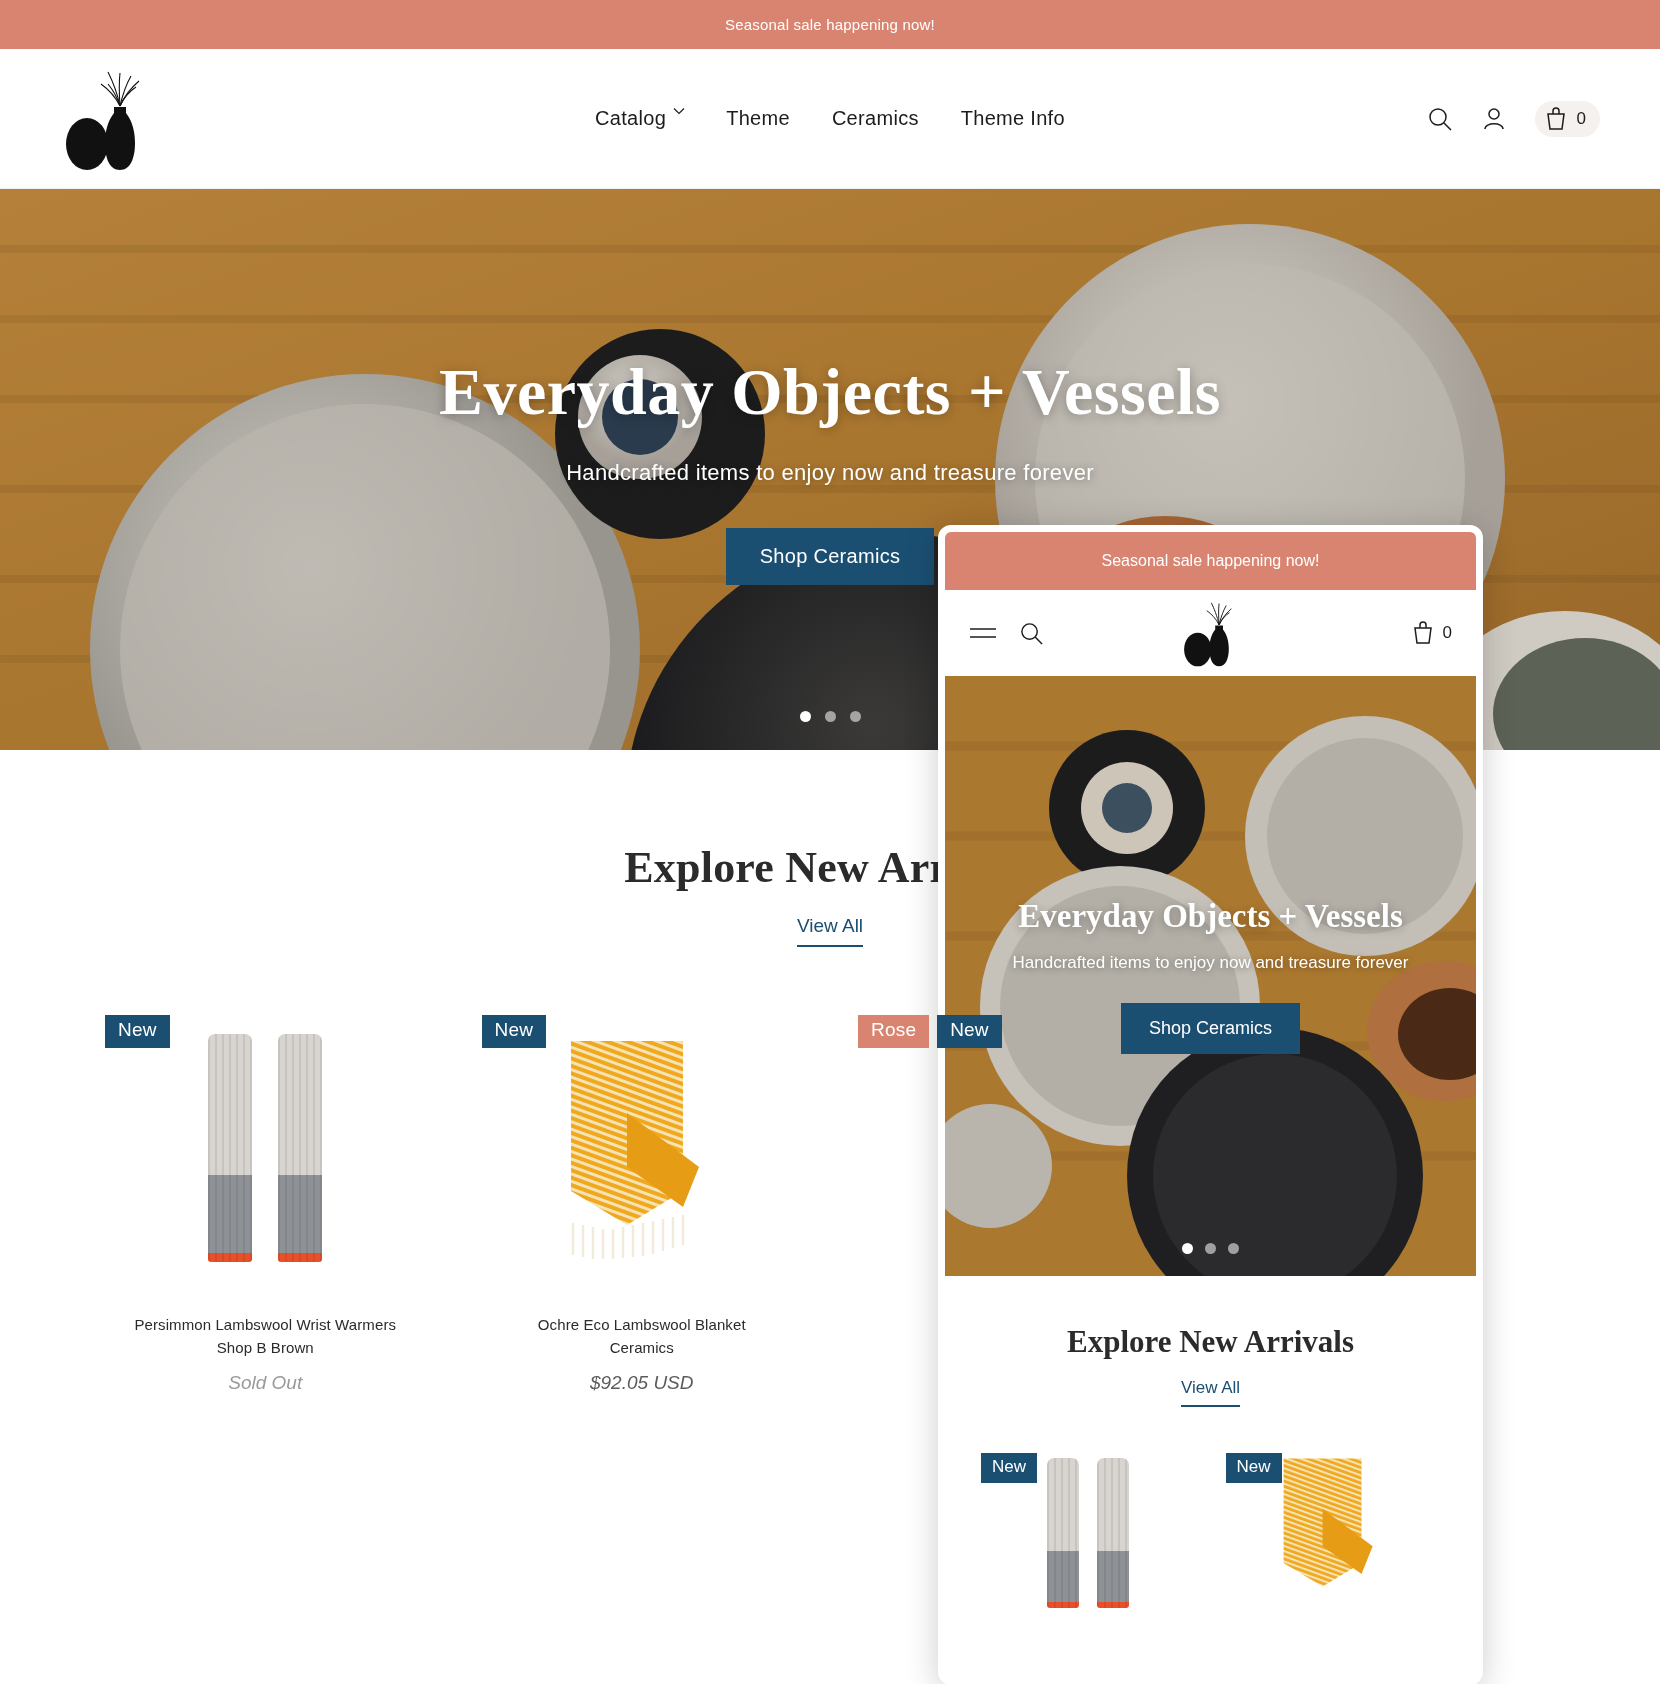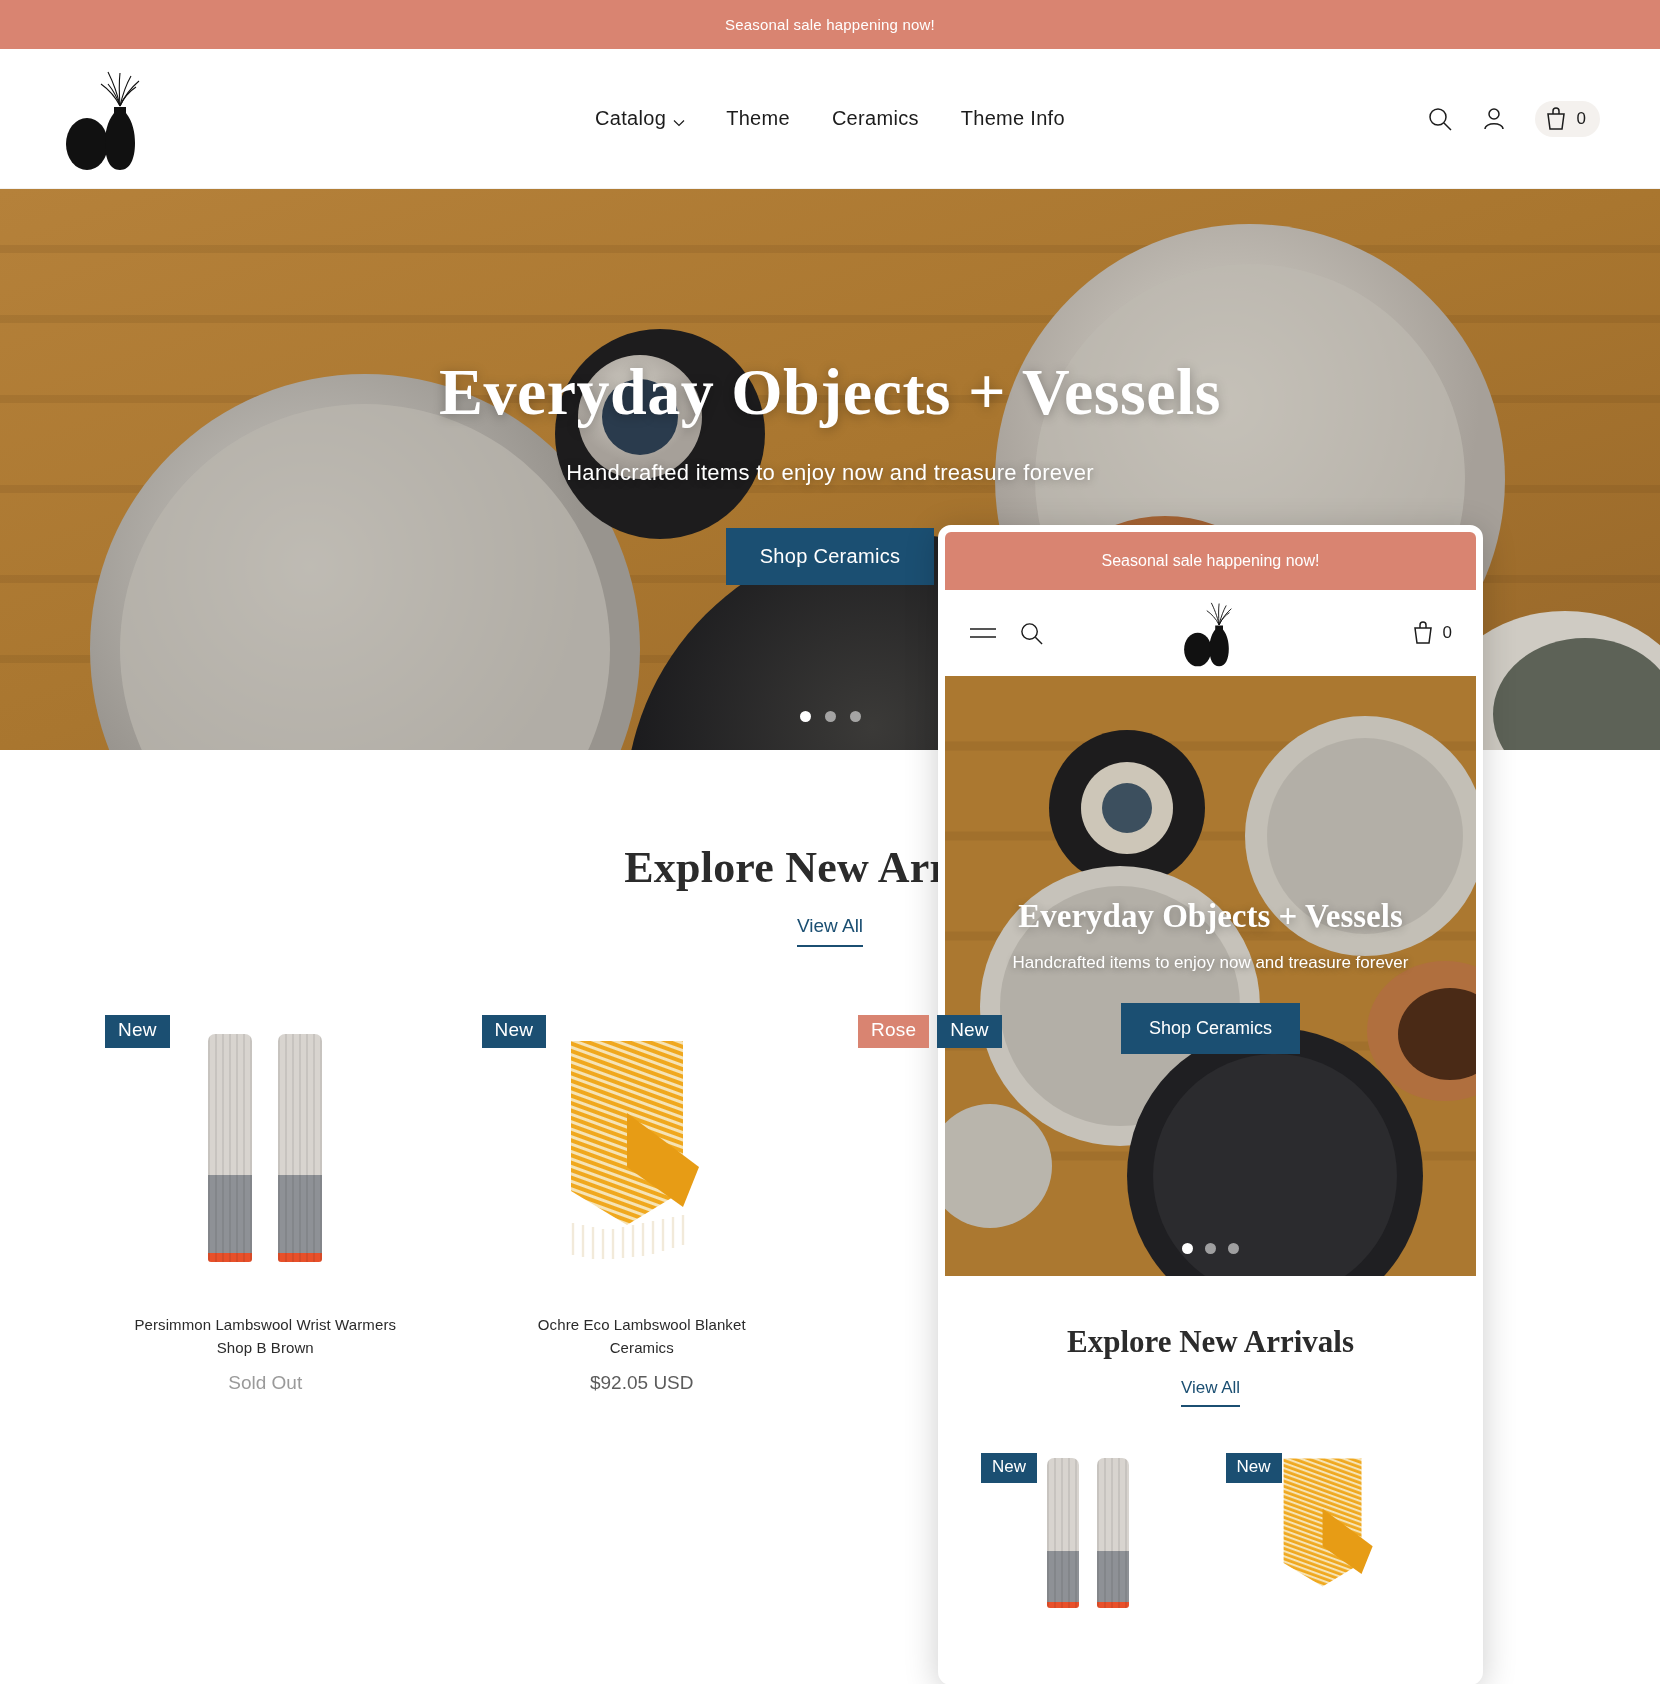--- a/index.html
+++ b/index.html
@@ -34,21 +34,21 @@
 
   .dnav {
     position: absolute; left: 0; right: 0;
     display: flex; align-items: center; justify-content: center;
     gap: 42px;
     pointer-events: none;
   }
   .dnav > * { pointer-events: auto; }
   .navitem {
     font-size: 20px; color: #1c1c1c; letter-spacing: .3px;
-    display: flex; align-items: flex-end; gap: 7px; cursor: pointer;
+    display: flex; align-items: flex-start; gap: 7px; cursor: pointer;
     white-space: nowrap;
   }
   .chev { display:inline-block; width: 11px; height: 11px; }
   .chev svg { display:block; }
 
   .dicons {
     margin-left: auto; display: flex; align-items: center; gap: 28px;
   }
   .icon-btn { cursor: pointer; display: flex; align-items: center; justify-content: center; color:#1c1c1c; }
   .cart-btn { display: flex; align-items: center; gap: 10px;
@@ -102,21 +102,21 @@
   .card { position: relative; text-align:center; }
   .badges { position:absolute; top: 6px; left: 10px; display:flex; gap: 8px; z-index: 3; }
   .badge {
     color:#fff; font-size: 19px; padding: 5px 13px 7px;
     letter-spacing:.2px; line-height:1.1;
   }
   .badge.new { background:#1b4f72; }
   .badge.sale { background:#d98471; }
   .card-img { height: 278px; display:flex; align-items:center; justify-content:center; margin-bottom: 26px; }
   .card-title { font-size: 15px; color:#2b2b2b; line-height:1.55; letter-spacing:.1px; }
-  .card-price { font-size: 19px; color:#5c5c5c; margin-top: 12px; }
+  .card-price { font-size: 19px; color:#5c5c5c; margin-top: 12px; font-style: italic; }
   .card-price.sale { color:#e08373; }
   .card-price.soldout { color:#9a9a9a; }
 
   
   .mobile {
     position: absolute; left: 938px; top: 525px;
     width: 545px; height: 1160px;
     background:#fff; border-radius: 13px;
     box-shadow: 0 6px 34px rgba(0,0,0,.20);
     overflow: hidden;

